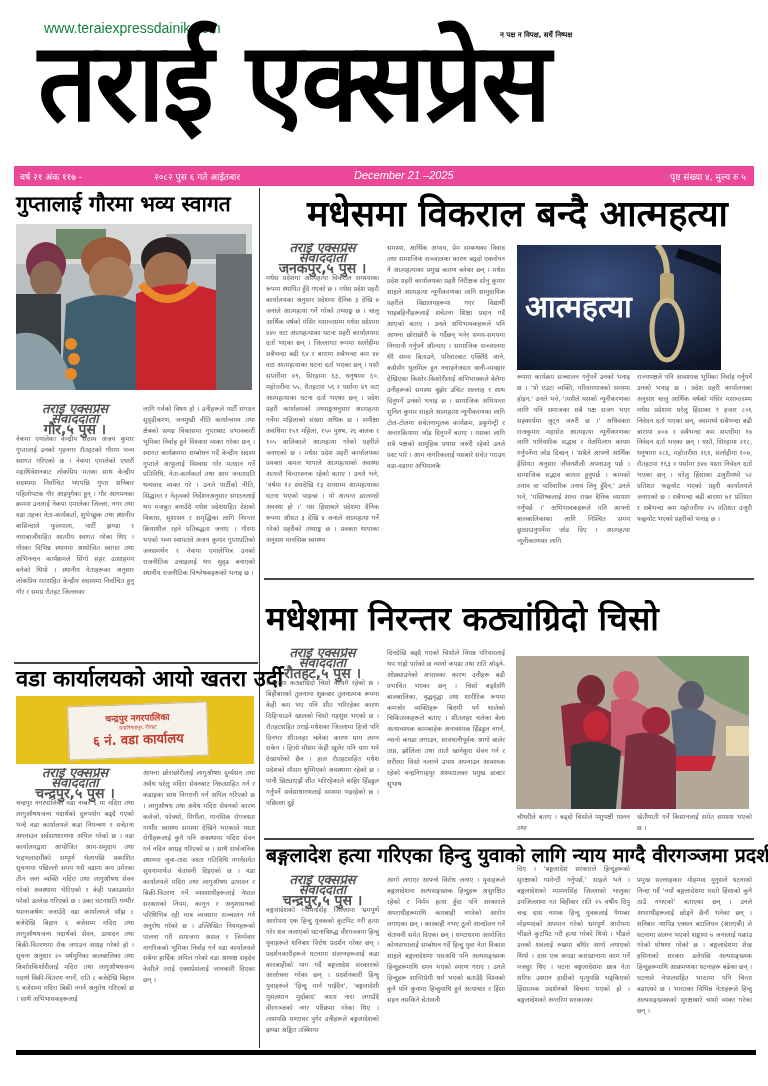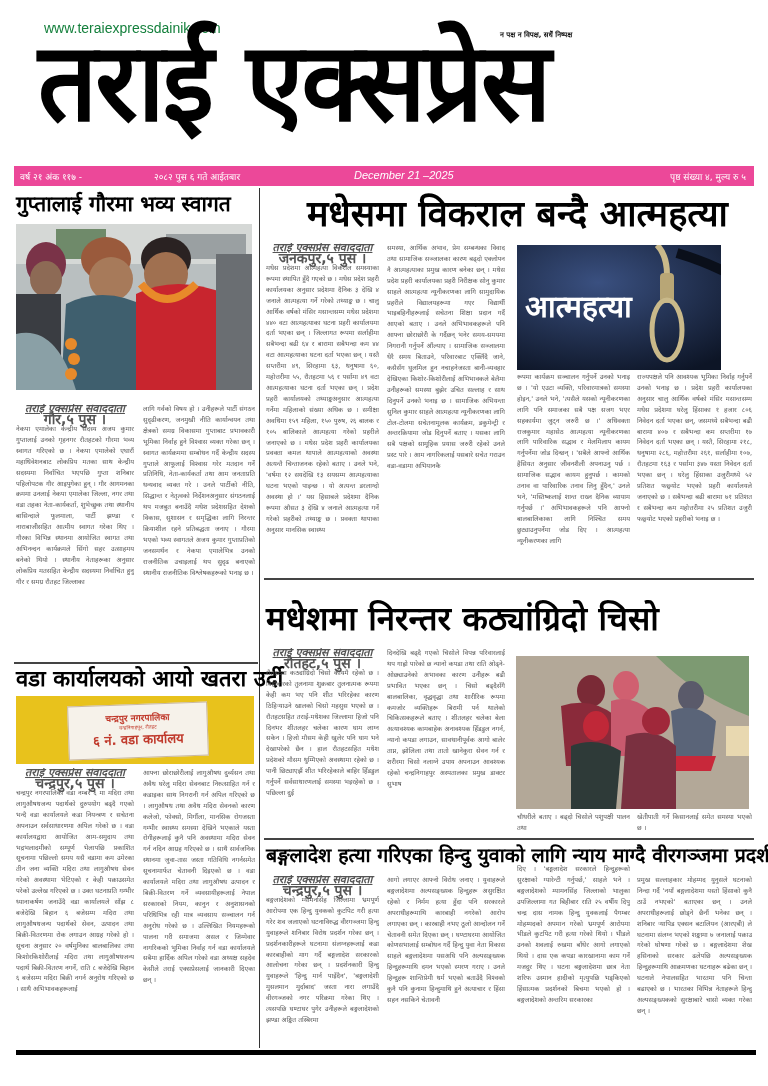--- a/index.html
+++ b/index.html
@@ -26,21 +26,21 @@
   .dl-issue { left: 6px; }
   .dl-nepdate { left: 140px; }
   .dl-date { left: 340px; font-family: "Liberation Sans", sans-serif; font-style: italic; font-size: 11px; top: 3px !important; }
   .dl-page { right: 8px; }
 
   
   .col-divider { position: absolute; left: 259px; top: 188px; width: 1px; height: 860px; background: #333; }
   .bottom-rule { position: absolute; left: 16px; top: 1050px; width: 740px; height: 5px; background: #000; }
 
   .headline { position: absolute; font-weight: bold; color: #000; white-space: nowrap; line-height: 1; }
-  .byline { font-weight: bold; text-align: center; font-size: 11px; line-height: 10px; font-style: italic; text-decoration: underline; }
+  .byline { font-weight: bold; text-align: center; font-size: 13px; line-height: 10px; font-style: italic; }
   .byline-place { font-weight: bold; text-align: center; font-size: 14px; line-height: 10px; }
   .col { position: absolute; font-size: 6.6px; line-height: 10.9px; color: #555; text-align: justify; overflow: hidden; }
   .col p { margin: 0; }
 
   .photo { position: absolute; overflow: hidden; }
   .hr { position: absolute; height: 2px; background: #444; }
 </style>
 </head>
 <body>
 

